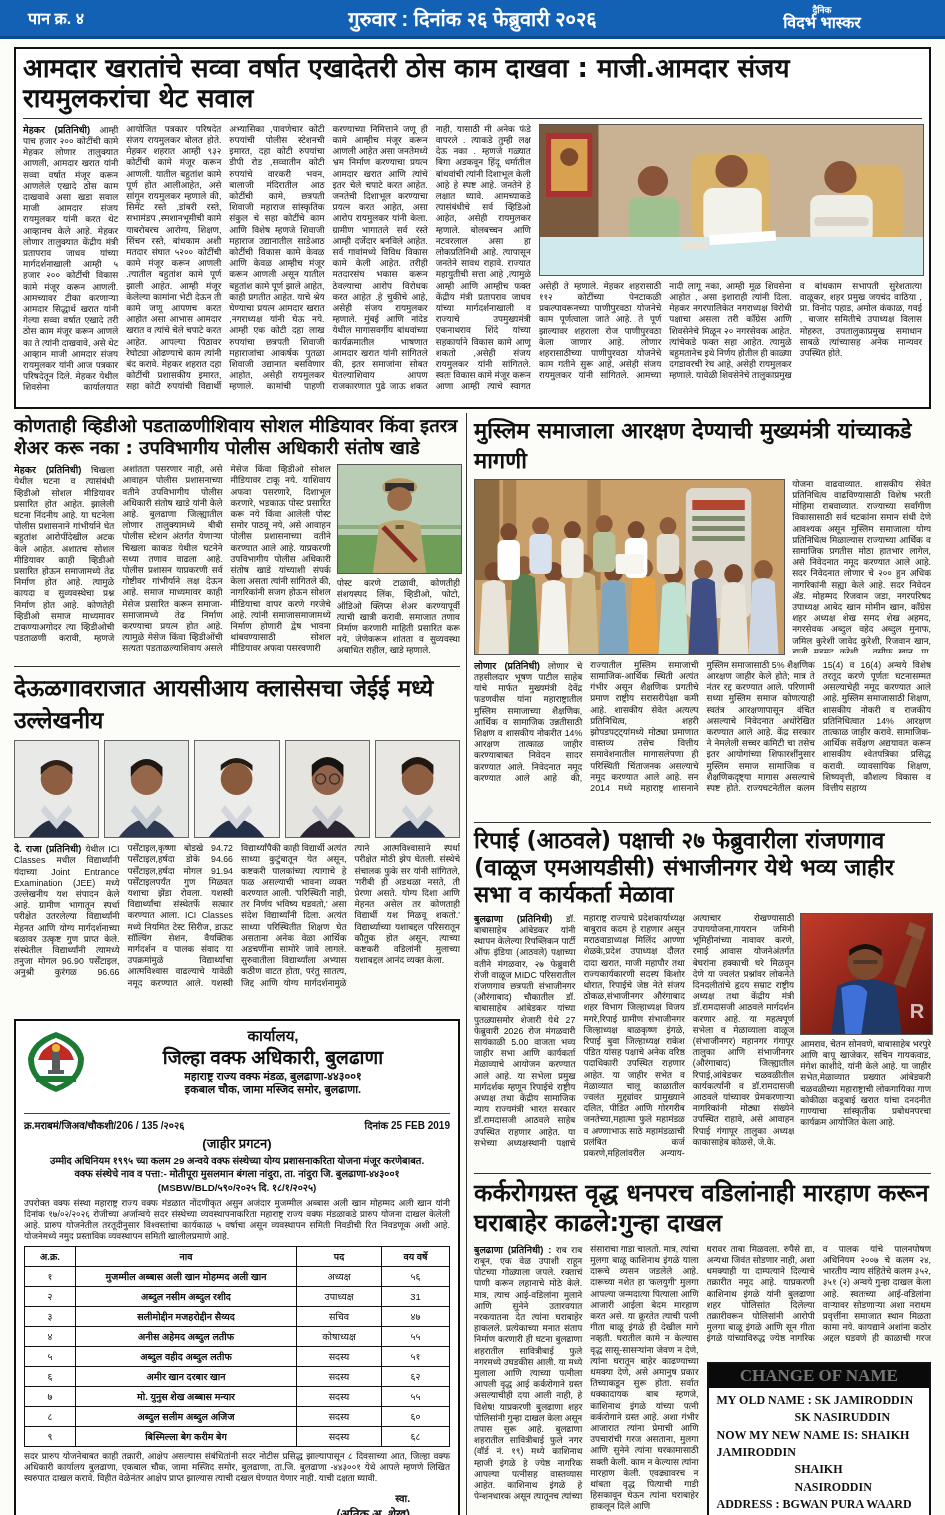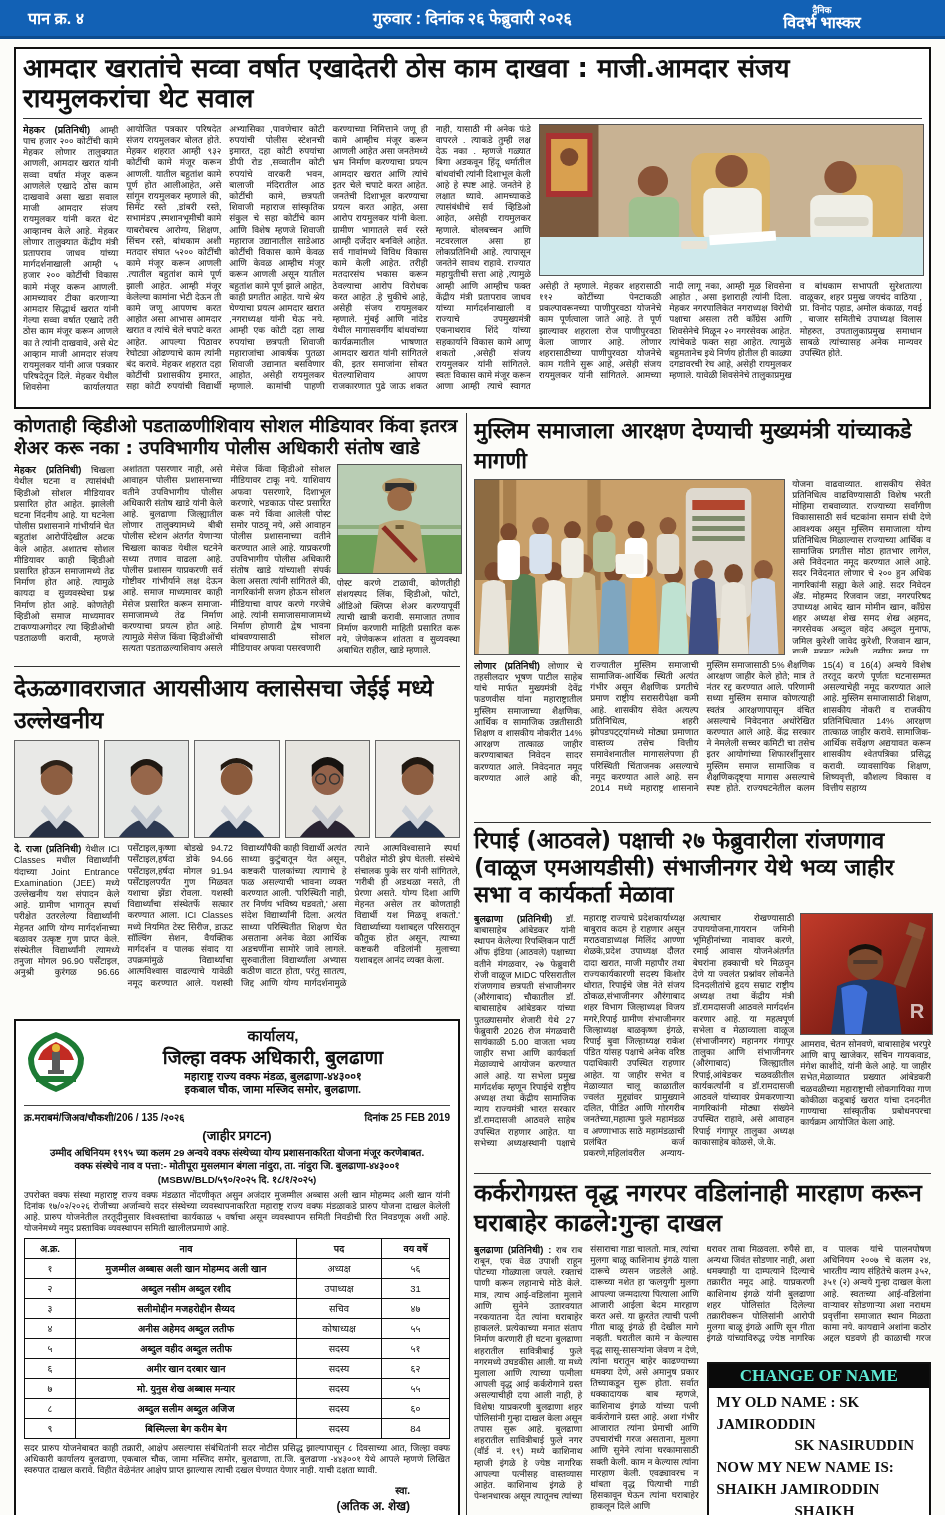--- a/index.html
+++ b/index.html
@@ -2,21 +2,21 @@
 <html><head>
 <meta charset="utf-8">
 <style>
   html,body{margin:0;padding:0;background:#888;}
   .page{width:945px;height:1515px;margin:0 auto;background:#fcfcf9;color:#111;
         font-family:"Liberation Sans","DejaVu Sans",sans-serif;position:relative;overflow:hidden;}
   
   .topbar{height:36px;background:#1261b5;color:#fff;display:flex;align-items:center;
           border-bottom:3px solid #0d4c8f;}
   .topbar .pageno{font-weight:bold;font-size:16px;padding-left:28px;width:200px;}
-  .topbar .pdate{flex:1;text-align:center;font-weight:bold;font-size:16px;}
+  .topbar .pdate{flex:1;text-align:center;font-weight:bold;font-size:20px;}
   .topbar .brand{width:210px;text-align:center;line-height:1;padding-right:18px;}
   .topbar .brand .b1{font-size:9px;font-weight:bold;display:block;}
   .topbar .brand .b2{font-size:16px;font-weight:bold;display:block;}
   
   .body-text{font-size:8.8px;line-height:11.2px;text-align:justify;overflow:hidden;}
   .byline{font-weight:bold;font-size:9.5px;}
   .cols5{column-count:5;column-gap:8px;}
   .cols4{column-count:4;column-gap:8px;}
   .cols3{column-count:3;column-gap:8px;}
   .cols2{column-count:2;column-gap:8px;}
@@ -43,21 +43,21 @@
   .police-aside{width:28%;}
   .officer-photo{width:100%;height:108px;border:1px solid #555;overflow:hidden;background:#b9cdb4;}
   .police-tail{height:84px;margin-top:4px;}
   
   .ici h2{font-size:23px;font-weight:800;margin:3px 0 5px 0;}
   .ici-photos{display:flex;gap:5px;margin-bottom:5px;}
   .ici-photos figure{flex:1;height:96px;border:1px solid #666;overflow:hidden;background:#e9e9e7;}
   .ici-body{height:172px;}
   
   .waqf{border:2px solid #111;padding:6px 8px;background:#fff;}
-  .waqf-head{display:flex;gap:8px;align-items:center;border-bottom:1px solid #444;padding-bottom:8px;}
+  .waqf-head{display:flex;gap:8px;align-items:center;border-bottom:1px solid #444;padding-bottom:16px;}
   .emblem{width:64px;height:64px;flex:0 0 64px;}
   .waqf-org{flex:1;text-align:center;line-height:1.25;}
   .waqf-org .o1{font-size:15px;font-weight:bold;}
   .waqf-org .o2{font-size:19px;font-weight:bold;}
   .waqf-org .o3,.waqf-org .o4{font-size:11px;font-weight:bold;}
   .waqf-refrow{display:flex;justify-content:space-between;font-size:10px;font-weight:bold;margin-top:4px;}
   .waqf-title{text-align:center;font-size:13px;font-weight:bold;margin:2px 0;}
   .waqf-sub{text-align:center;font-size:9.8px;font-weight:bold;line-height:1.35;}
   .waqf-para{font-size:8.8px;line-height:11px;text-align:justify;margin:4px 0;}
   .waqf table{width:100%;border-collapse:collapse;margin:3px 0;}
@@ -81,24 +81,24 @@
   .rpi-aside{width:29%;}
   .rpi-photo{width:100%;height:120px;border:1px solid #555;overflow:hidden;background:#b5281c;}
   .rpi-tail{height:130px;margin-top:4px;}
   
   .cancer h2{font-size:24px;font-weight:800;line-height:1.25;margin:3px 0 6px 0;}
   .can-flex{display:flex;gap:8px;}
   .can-left{width:50%;height:272px;}
   .can-right{width:50%;}
   .can-right-top{height:112px;}
   .con-box{border:2.5px solid #111;margin-top:6px;background:#fff;}
-  .con-title{background:#0a0a0a;color:#5eead4;text-align:center;
+  .con-title{background:#0a0a0a;color:#737373;text-align:center;
              font-family:"Liberation Serif","DejaVu Serif",serif;font-weight:bold;font-size:17px;padding:2px 0;}
   .con-lines{padding:4px 8px 6px 8px;font-family:"Liberation Serif","DejaVu Serif",serif;}
-  .con-lines div{font-size:15px;font-weight:bold;line-height:1.45;font-family:Liberation Serif, serif;}
+  .con-lines div{font-size:12px;font-weight:bold;line-height:1.45;font-family:Liberation Serif, serif;}
   .con-lines .ind{padding-left:78px;}
 </style>
 </head>
 <body>
 
 <div class="page">
 
   <header class="topbar">
     <span class="pageno">पान क्र. ४</span>
     <span class="pdate">गुरुवार : दिनांक २६ फेब्रुवारी २०२६</span>
@@ -312,21 +312,21 @@
             <tr>
                 <td>८</td>
                 <td class="nm">अब्दुल सलीम अब्दुल अजिज</td>
                 <td>सदस्य</td>
                 <td>६०</td>
               </tr>
             <tr>
                 <td>९</td>
                 <td class="nm">बिस्मिल्ला बेग करीम बेग</td>
                 <td>सदस्य</td>
-                <td>84</td>
+                <td>६८</td>
               </tr>
           </tbody>
         </table>
         <p class="waqf-para">सदर प्रारुप योजनेबाबत काही तक्रारी, आक्षेप असल्यास संबंधितांनी सदर नोटीस प्रसिद्ध झाल्यापासून ८ दिवसाच्या आत, जिल्हा वक्फ अधिकारी कार्यालय बुलढाणा, एकबाल चौक, जामा मस्जिद समोर, बुलढाणा, ता.जि. बुलढाणा -४४३००१ येथे आपले म्हणणे लिखित स्वरुपात दाखल करावे. विहीत वेळेनंतर आक्षेप प्राप्त झाल्यास त्याची दखल घेण्यात येणार नाही. याची दक्षता घ्यावी.</p>
         <div class="waqf-sign">
           <div class="s1">स्वा.</div>
           <div class="s2">(अतिक अ. शेख)</div>
           <div class="s3">जिल्हा वक्फ अधिकारी, बुलढाणा</div>
         </div>
       </section>
@@ -423,21 +423,21 @@
                 <path d="M40 74 Q58 66 66 78 L60 120 L44 120 Z" fill="#3f6fd8"></path>
               </svg>
             </figure>
             <div class="rpi-tail body-text">आमराव, चेतन सोनवणे, बाबासाहेब भरपुरे आणि बापू खाजेकर, सचिन गायकवाड, मंगेश काशीदे, यांनी केले आहे. या जाहीर सभेत,मेळाव्यात प्रख्यात आंबेडकरी चळवळीच्या महाराष्ट्राची लोकगायिका गाण कोकीळा कडूबाई खरात यांचा दनदनीत गाण्याचा सांस्कृतीक प्रबोधनपरचा कार्यक्रम आयोजित केला आहे.</div>
           </aside>
         </div>
       </section>
       <div class="rule"></div>
 
       <section class="cancer">
-        <h2>कर्करोगग्रस्त वृद्ध नगरपर वडिलांनाही मारहाण करून घराबाहेर काढले:गुन्हा दाखल</h2>
+        <h2>कर्करोगग्रस्त वृद्ध धनपरच वडिलांनाही मारहाण करून घराबाहेर काढले:गुन्हा दाखल</h2>
         <div class="can-flex">
           <div class="can-left body-text cols2">
             <b class="byline">बुलढाणा (प्रतिनिधी) :</b>
             <span>राब राब राबून, एक वेळ उपाशी राहून पोटच्या गोळ्याला जपले. रक्ताचं पाणी करून लहानाचे मोठे केले. मात्र, त्याच आई-वडिलांना मुलाने आणि सुनेने उतारवयात नरकयातना देत त्यांना घराबाहेर हाकलले. प्रत्येकाच्या मनात संताप निर्माण करणारी ही घटना बुलढाणा शहरातील सावित्रीबाई फुले नगरमध्ये उघडकीस आली. या मध्ये मुलाला आणि त्याच्या पत्नीला आपली वृद्ध आई कर्करोगाने ग्रस्त असल्याचीही दया आली नाही, हे विशेष! याप्रकरणी बुलढाणा शहर पोलिसांनी गुन्हा दाखल केला असून तपास सुरू आहे. बुलढाणा शहरातील सावित्रीबाई फुले नगर (वॉर्ड नं. १९) मध्ये काशिनाथ म्हाजी इंगळे हे ज्येष्ठ नागरिक आपल्या पत्नीसह वास्तव्यास आहेत. काशिनाथ इंगळे हे पेन्शनधारक असून त्यातूनच त्यांच्या संसाराचा गाडा चालतो. मात्र, त्यांचा मुलगा बाळू काशिनाथ इंगळे याला दारूचे व्यसन जडलेले आहे. दारूच्या नशेत हा 'कलयुगी' मुलगा आपल्या जन्मदात्या पित्याला आणि आजारी आईला बेदम मारहाण करत असे. या क्रूरतेत त्याची पत्नी गीता बाळू इंगळे ही देखील मागे नव्हती. घरातील कामे न केल्यास वृद्ध सासू-सासऱ्यांना जेवण न देणे, त्यांना घरातून बाहेर काढण्याच्या धमक्या देणे, असे अमानुष प्रकार तिच्याकडून सुरू होता. सर्वात धक्कादायक बाब म्हणजे, काशिनाथ इंगळे यांच्या पत्नी कर्करोगाने ग्रस्त आहे. अशा गंभीर आजारात त्यांना प्रेमाची आणि उपचारांची गरज असताना, मुलगा आणि सुनेने त्यांना घरकामासाठी सक्ती केली. काम न केल्यास त्यांना मारहाण केली. एवढ्यावरच न थांबता वृद्ध पित्याची गाडी हिसकावून घेऊन त्यांना घराबाहेर हाकलून दिले आणि</span>
           </div>
           <div class="can-right">
             <div class="can-right-top body-text cols2">घरावर ताबा मिळवला. रुपैसे द्या, अन्यथा जिवंत सोडणार नाही, अशा धमक्याही या दाम्पत्याने दिल्याचे तक्रारीत नमूद आहे. याप्रकरणी काशिनाथ इंगळे यांनी बुलढाणा शहर पोलिसांत दिलेल्या तक्रारीवरून पोलिसांनी आरोपी मुलगा बाळू इंगळे आणि सून गीता इंगळे यांच्याविरुद्ध ज्येष्ठ नागरिक व पालक यांचे पालनपोषण अधिनियम २००७ चे कलम २४, भारतीय न्याय संहितेचे कलम ३५२, ३५१ (२) अन्वये गुन्हा दाखल केला आहे. स्वतःच्या आई-वडिलांना वाऱ्यावर सोडणाऱ्या अशा नराधम प्रवृत्तींना समाजात स्थान मिळता कामा नये. कायद्याने अशांना कठोर अद्दल घडवणे ही काळाची गरज असल्याच्या भावना नागरिकांमधून व्यक्त होत आहे. गुन्ह्याचा पुढील तपास पोलीस अंमलदार प्रकाश बाजड हे करीत आहेत.</div>
             <div class="con-box">
               <div class="con-title">CHANGE OF NAME</div>
               <div class="con-lines">

